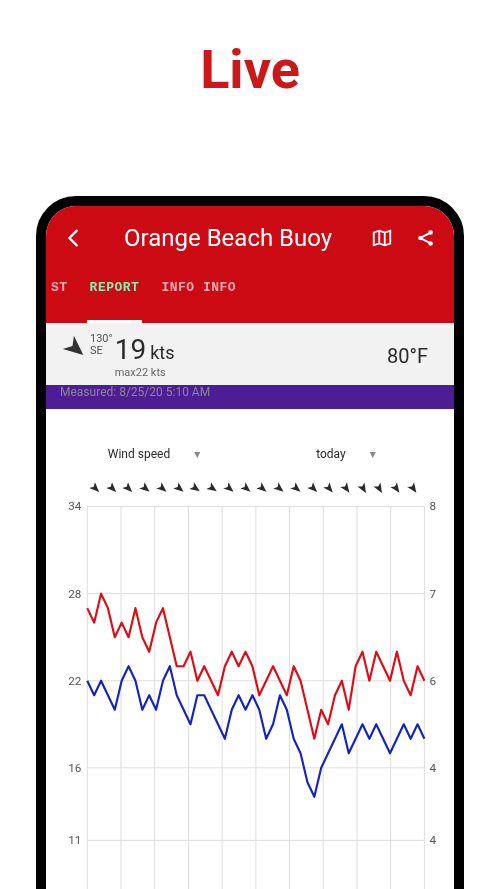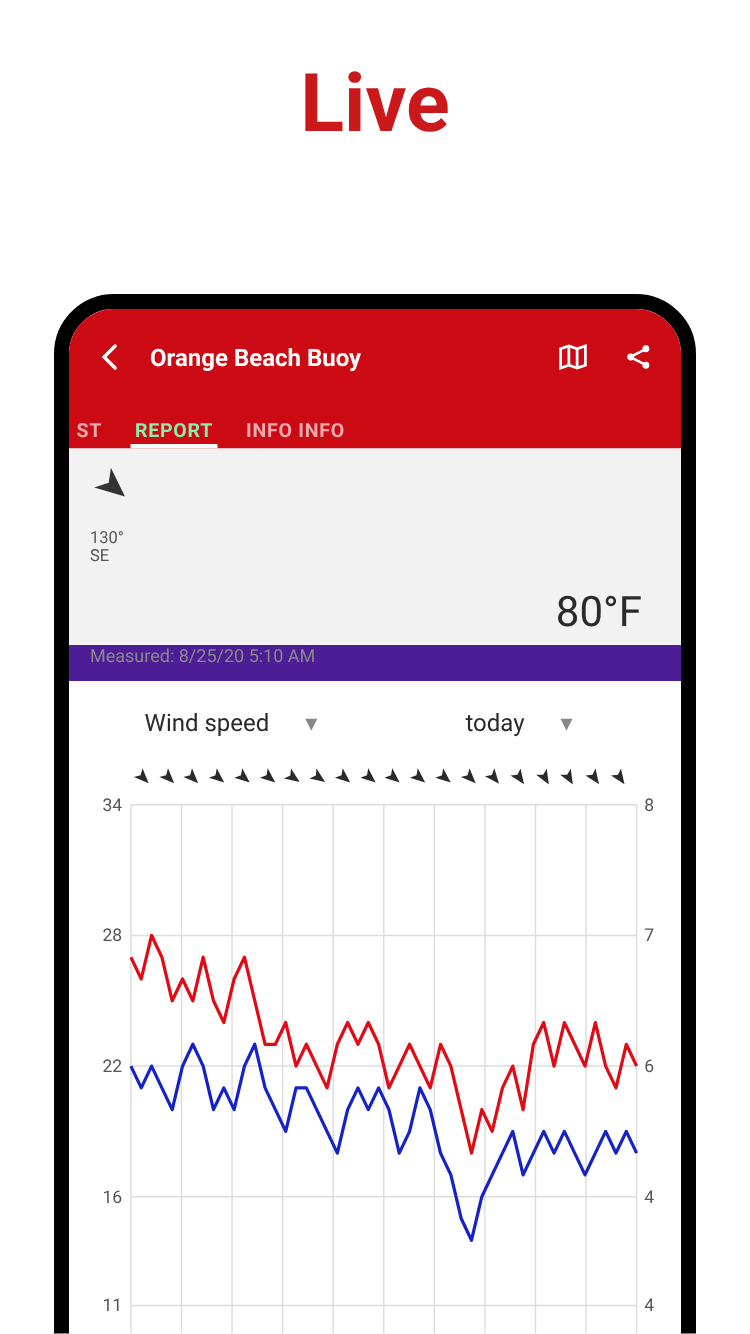--- a/index.html
+++ b/index.html
@@ -2,41 +2,41 @@
 <html><head>
 <meta charset="utf-8">
 <style>
 * { margin: 0; padding: 0; box-sizing: border-box; font-family: -apple-system, BlinkMacSystemFont, "Segoe UI", Roboto, sans-serif; }
 body { width: 500px; height: 889px; background: #fff; overflow: hidden; position: relative; }
 .promo-title { color: #cb181b; font-size: 54px; font-weight: 700; text-align: center; line-height: 1.25; padding: 36px 9px 20px; }
 .phone-frame { position: absolute; top: 196px; left: 36px; right: 36px; bottom: -20px; border: 10px solid #000; border-radius: 40px 40px 0 0; background: #fff; overflow: hidden; }
 .app-header { background: #cc0a14; color: #fff; display: flex; align-items: center; padding: 14px 10px; gap: 8px; }
 .back-btn { width: 36px; height: 36px; display: flex; align-items: center; justify-content: center; }
 .back-btn svg { width: 22px; height: 22px; }
-.app-title { flex: 1; font-size: 16px; font-weight: 700; }
+.app-title { flex: 1; font-size: 24px; font-weight: 400; margin-left: 24px; }
 .icon-btn { width: 36px; height: 36px; display: flex; align-items: center; justify-content: center; }
 .icon-btn svg { width: 22px; height: 22px; }
 .tabs { background: #cc0a14; display: flex; overflow: hidden; padding-bottom: 0; }
-.tab { color: rgba(255,255,255,0.65); font-size: 13px; font-weight: 700; letter-spacing: 0.5px; padding: 10px 11px 4px; white-space: nowrap; position: relative; flex-shrink: 0; }
+.tab { color: rgba(255,255,255,0.65); font-size: 13px; font-weight: 700; letter-spacing: 0.5px; padding: 10px 11px 28px; white-space: nowrap; position: relative; flex-shrink: 0; font-family: Liberation Mono, monospace; }
 .tab.partial-left { margin-left: -6px; }
 .tab.active { color: #86efac; }
 .tab.active::after { content: ""; position: absolute; left: 8px; right: 8px; bottom: 0; height: 3px; background: #fff; }
-.info-bar { background: #f2f2f2; display: flex; align-items: flex-start; padding: 10px 14px 6px; gap: 14px; flex-direction: column; }
+.info-bar { background: #f2f2f2; display: flex; align-items: flex-start; padding: 10px 14px 6px; gap: 0; }
 .dir-arrow { width: 30px; height: 30px; display: flex; align-items: center; justify-content: center; }
 .dir-arrow svg { width: 26px; height: 26px; }
 .dir-meta { display: flex; flex-direction: column; font-size: 11px; color: #555; line-height: 1.1; }
 .wind-block { display: flex; flex-direction: column; margin-left: 2px; }
 .wind-main { display: flex; align-items: baseline; gap: 4px; }
 .wind-val { font-size: 28px; color: #2a2a2a; font-weight: 400; }
 .wind-unit { font-size: 18px; color: #2a2a2a; }
 .wind-max { font-size: 11px; color: #666; }
-.temp-block { margin-left: auto; margin-right: 12px; font-size: 28px; color: #2a2a2a; align-self: center; }
+.temp-block { margin-left: auto; margin-right: 12px; font-size: 20px; color: #2a2a2a; align-self: center; }
 .measured-line { background: #4c1d95; color: #8a8a8a; font-size: 12px; padding: 0 14px 10px; }
 .selector-row { display: flex; padding: 10px 12px 8px; gap: 0; }
-.selector { flex: 1; display: flex; align-items: center; justify-content: center; gap: 24px; padding: 8px; color: #2a2a2a; font-size: 16px; }
+.selector { flex: 1; display: flex; align-items: center; justify-content: center; gap: 24px; padding: 8px; color: #2a2a2a; font-size: 12px; margin-top: 20px; }
 .selector .chev { color: #888; }
 .chart-wrap { position: relative; padding: 0 14px; }
 .dir-row { display: flex; justify-content: space-between; padding: 4px 20px 2px 28px; }
 .dir-row svg { width: 14px; height: 14px; }
 .chart-svg { width: 100%; height: 440px; display: block; }
 </style>
 </head>
 <body>
 
 <div class="promo-title">
@@ -75,20 +75,29 @@
 
   <div class="info-bar">
     <div class="dir-arrow">
       <svg viewBox="0 0 24 24">
           <path d="M12 2 L20 20 L12 15 L4 20 Z" fill="#333" transform="rotate(130 12 12)"></path>
         </svg>
     </div>
     <div class="dir-meta">
       <span>130°</span>
       <span>SE</span>
+    </div>
+    <div class="wind-block">
+      <div class="wind-main">
+        <span class="wind-val">19</span>
+        <span class="wind-unit">kts</span>
+      </div>
+      <div class="wind-max">
+        <span>max</span><span>22</span><span> </span><span>kts</span>
+      </div>
     </div>
     <div class="temp-block">80°F</div>
   </div>
   <div class="measured-line">
     <span>Measured: </span><span>8/25/20 5:10 AM</span>
   </div>
 
   <div class="selector-row">
     <div class="selector">
       <span>Wind speed</span>

